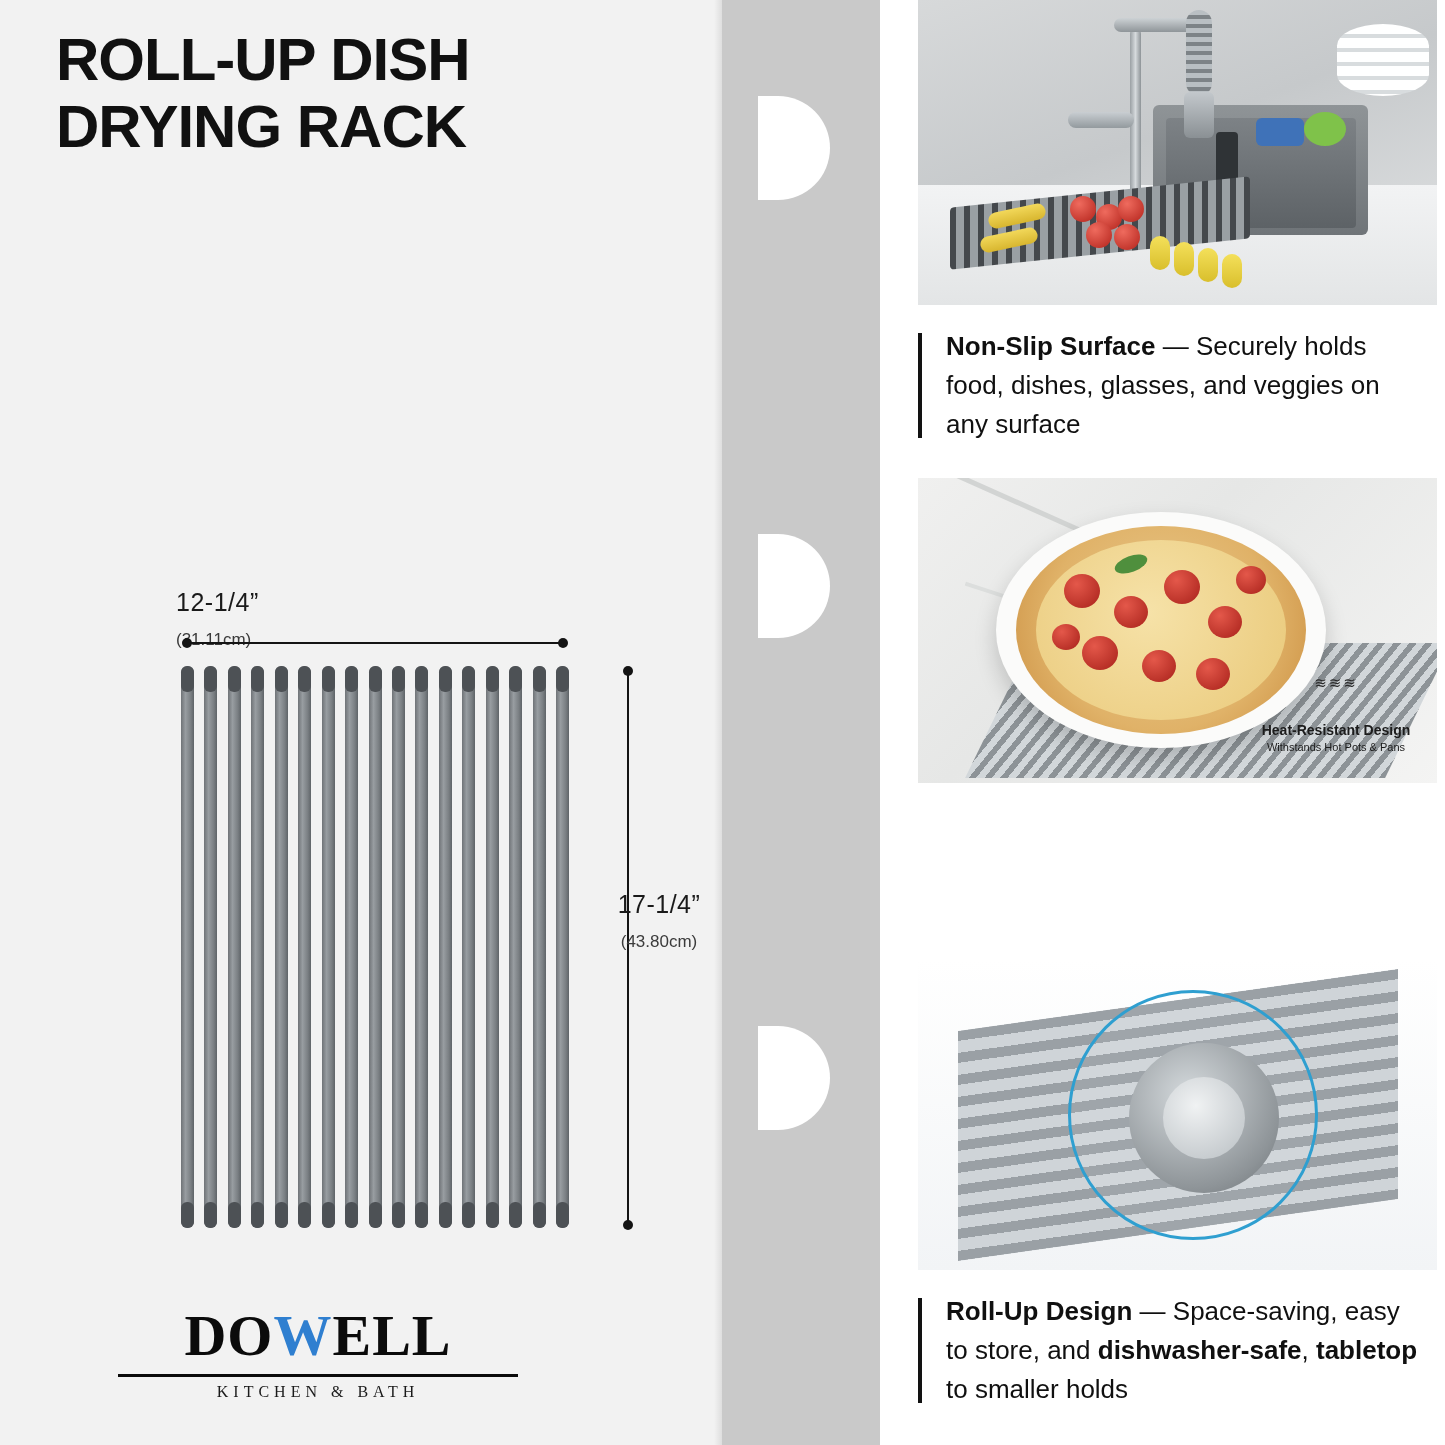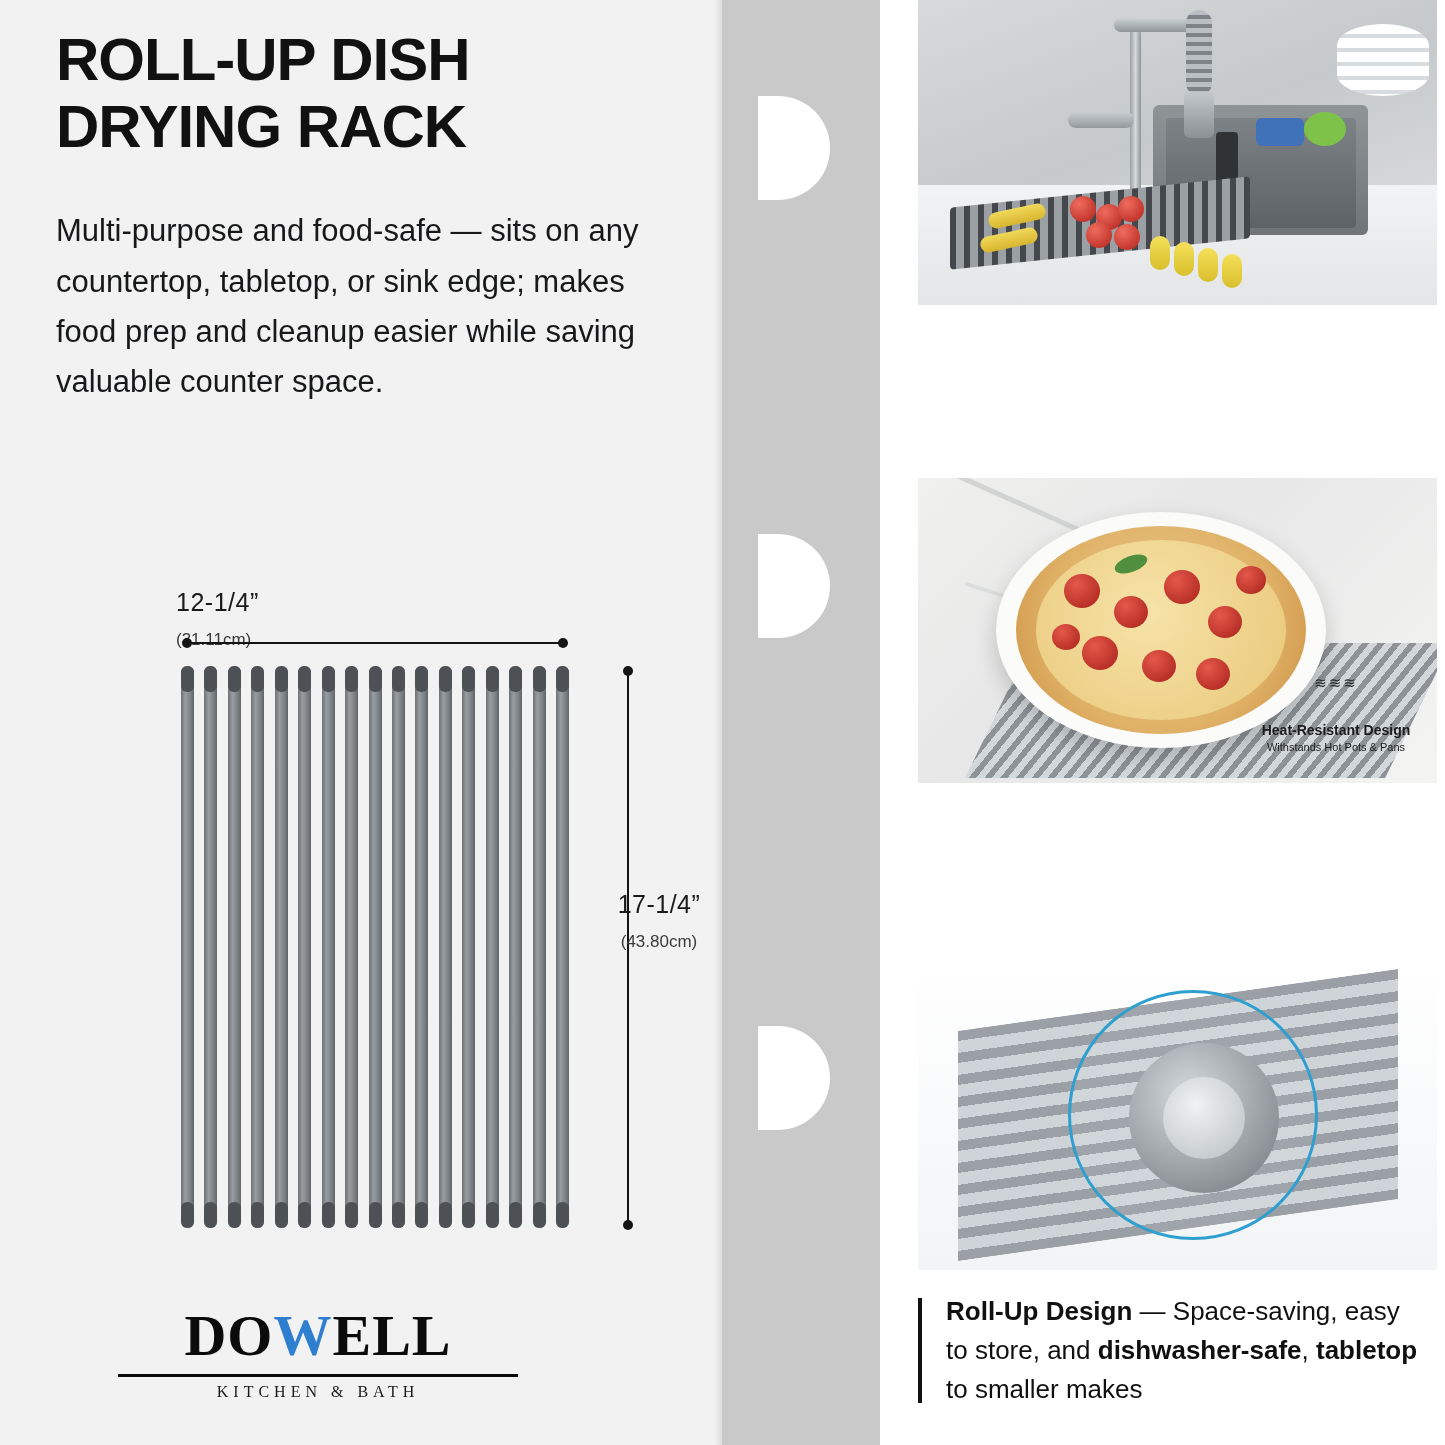--- a/index.html
+++ b/index.html
@@ -233,21 +233,20 @@
 </head>
 <body>
 
 <div class="page">
 
   <div class="left">
     <h1 class="headline">
       <span>ROLL-UP DISH</span><br>
       <span>DRYING RACK</span>
     </h1>
-    <p class="subcopy">Multi-purpose and food-safe — sits on any countertop, tabletop, or sink edge; makes food prep and cleanup easier while saving valuable counter space.</p>
 
     <div class="diagram">
       <div class="dim-top-label">
         <div class="dim-main">12-1/4”</div>
         <div class="dim-sub">(31.11cm)</div>
       </div>
       <div class="hline"></div>
 
       <div class="rack" id="rack">
           <div class="bar" style="left: 0px;">
@@ -365,20 +364,23 @@
         <div class="p1-tom" style="left:152px; top:196px;"></div>
         <div class="p1-tom" style="left:178px; top:204px;"></div>
         <div class="p1-tom" style="left:200px; top:196px;"></div>
         <div class="p1-tom" style="left:168px; top:222px;"></div>
         <div class="p1-tom" style="left:196px; top:224px;"></div>
         <div class="p1-pep" style="left:232px; top:236px;"></div>
         <div class="p1-pep" style="left:256px; top:242px;"></div>
         <div class="p1-pep" style="left:280px; top:248px;"></div>
         <div class="p1-pep" style="left:304px; top:254px;"></div>
       </div>
+      <div class="caption">
+        <b>Non-Slip Surface</b><span> — Securely holds food, dishes, glasses, and veggies on any surface</span>
+      </div>
     </div>
 
     <div class="card card2">
       <div class="photo">
         <div class="p2-bg"></div>
         <div class="p2-marble1"></div>
         <div class="p2-marble2"></div>
         <div class="p2-rack"></div>
         <div class="p2-plate"></div>
         <div class="p2-pizza"></div>
@@ -404,18 +406,18 @@
     <div class="card card3">
       <div class="photo">
         <div class="p3-bg"></div>
         <div class="p3-sheet"></div>
         <div class="p3-circle">
           <div class="p3-roll"></div>
           <div class="p3-roll-in"></div>
         </div>
       </div>
       <div class="caption">
-        <b>Roll-Up Design</b><span> — Space-saving, easy to store, and </span><b>dishwasher-safe</b><span>, </span><b>tabletop</b><span> to smaller makes</span>
+        <b>Roll-Up Design</b><span> — Space-saving, easy to store, and </span><b>dishwasher-safe</b><span>, </span><b>tabletop</b><span> to smaller holds</span>
       </div>
     </div>
 
   </div>
 </div>
 
 </body></html>

